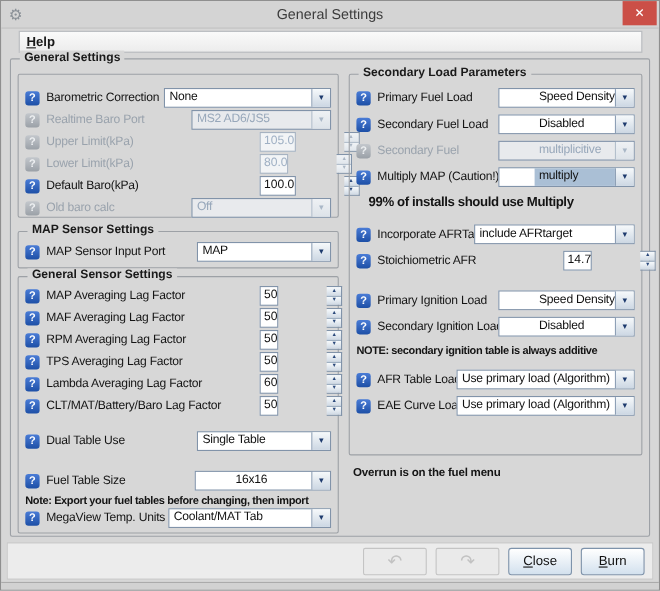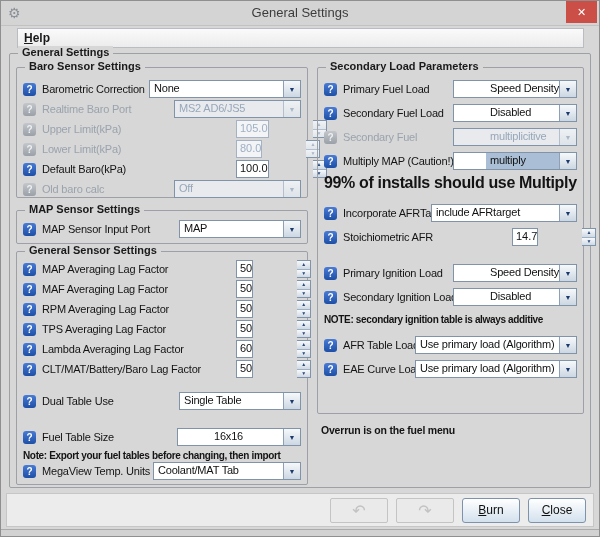--- a/index.html
+++ b/index.html
@@ -84,21 +84,20 @@
 
   <div class="menubar">
     <span class="menu-item ul-first">Help</span>
   </div>
 
   <div class="group g-outer">
     <span class="legend">General Settings</span>
   </div>
 
   <div class="group g-baro">
-    <span class="legend">Baro Sensor Settings</span>
 
     <div class="row">
       <span class="q">?</span>
       <span class="lbl">Barometric Correction</span>
       <span class="combo w152">
         <span class="cval">None</span>
         <span class="cbtn">▼</span>
       </span>
     </div>
 
@@ -306,21 +305,21 @@
 
     <div class="row mb6">
       <span class="q">?</span>
       <span class="lbl">Multiply MAP (Caution!)</span>
       <span class="combo w124 focus">
         <span class="cval">multiply</span>
         <span class="cbtn">▼</span>
       </span>
     </div>
 
-    <div class="note" style="margin-top:2px;margin-bottom:10px;font-size:16px;">99% of installs should use Multiply</div>
+    <div class="note" style="margin-top:2px;margin-bottom:10px;font-size:12px;margin-left:11px;">99% of installs should use Multiply</div>
 
     <div class="row mb6 mt14">
       <span class="q">?</span>
       <span class="lbl">Incorporate AFRTarget</span>
       <span class="combo w146">
         <span class="cval">include AFRtarget</span>
         <span class="cbtn">▼</span>
       </span>
     </div>
 
@@ -378,21 +377,21 @@
   <div class="overrun">Overrun is on the fuel menu</div>
 
   <div class="footer">
     <span class="ibtn">
         <span>↶</span>
       </span>
     <span class="ibtn">
         <span>↷</span>
       </span>
     <span class="tbtn">
+        <span class="ul-first">Close</span>
+      </span>
+    <span class="tbtn">
         <span class="ul-first">Burn</span>
-      </span>
-    <span class="tbtn">
-        <span class="ul-first">Close</span>
       </span>
   </div>
 
   <div class="bstrip"></div>
 </div>
 
 </body></html>

